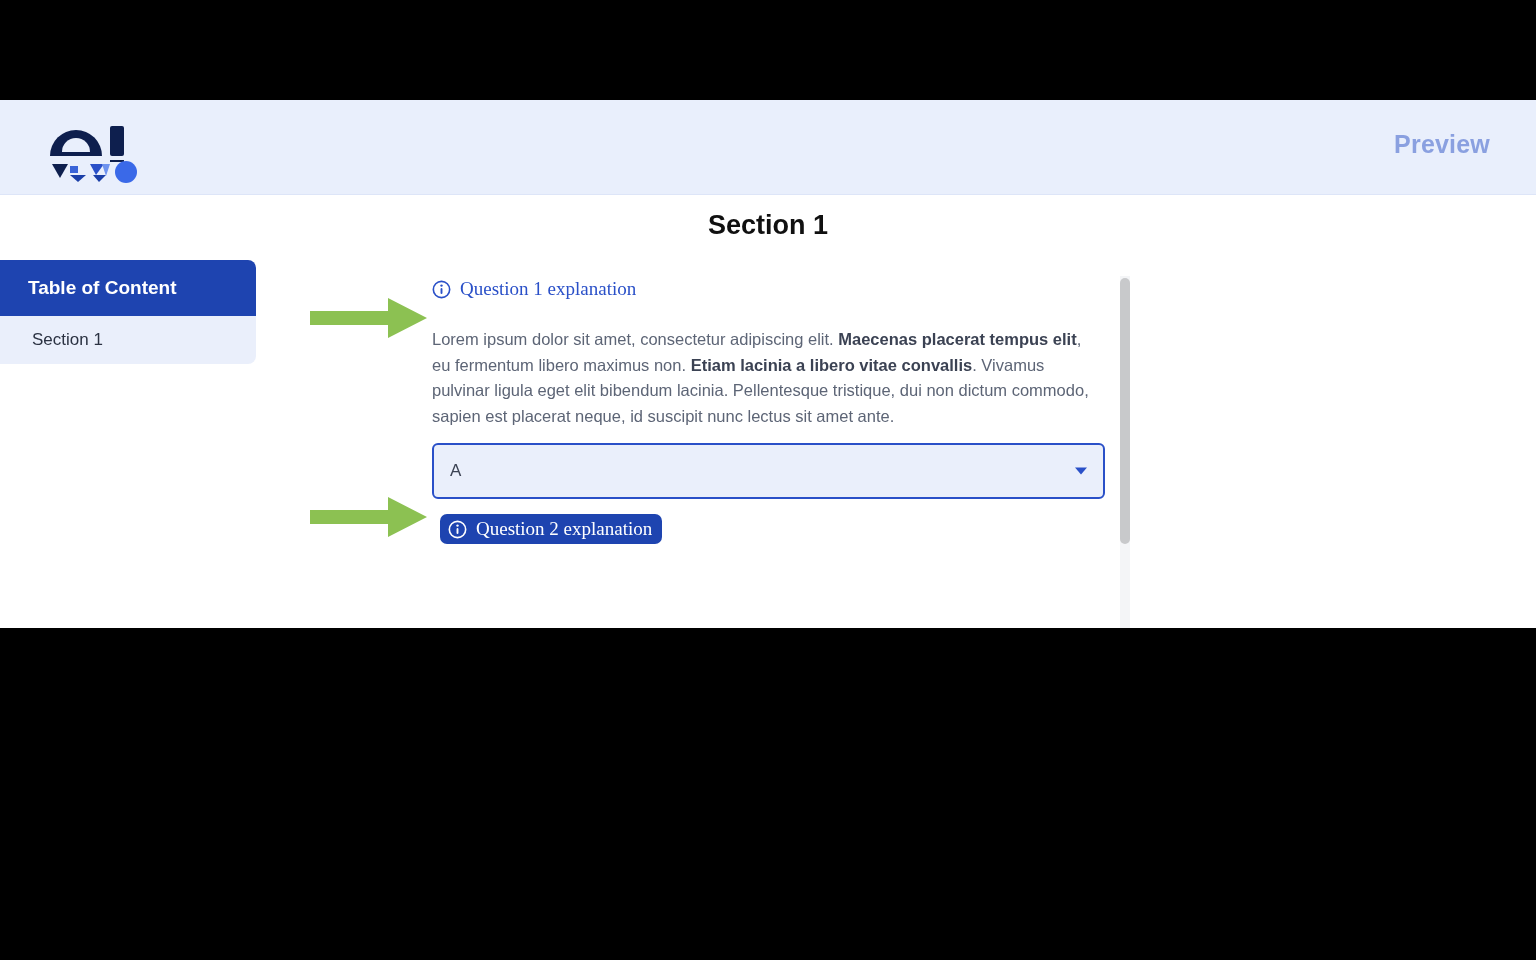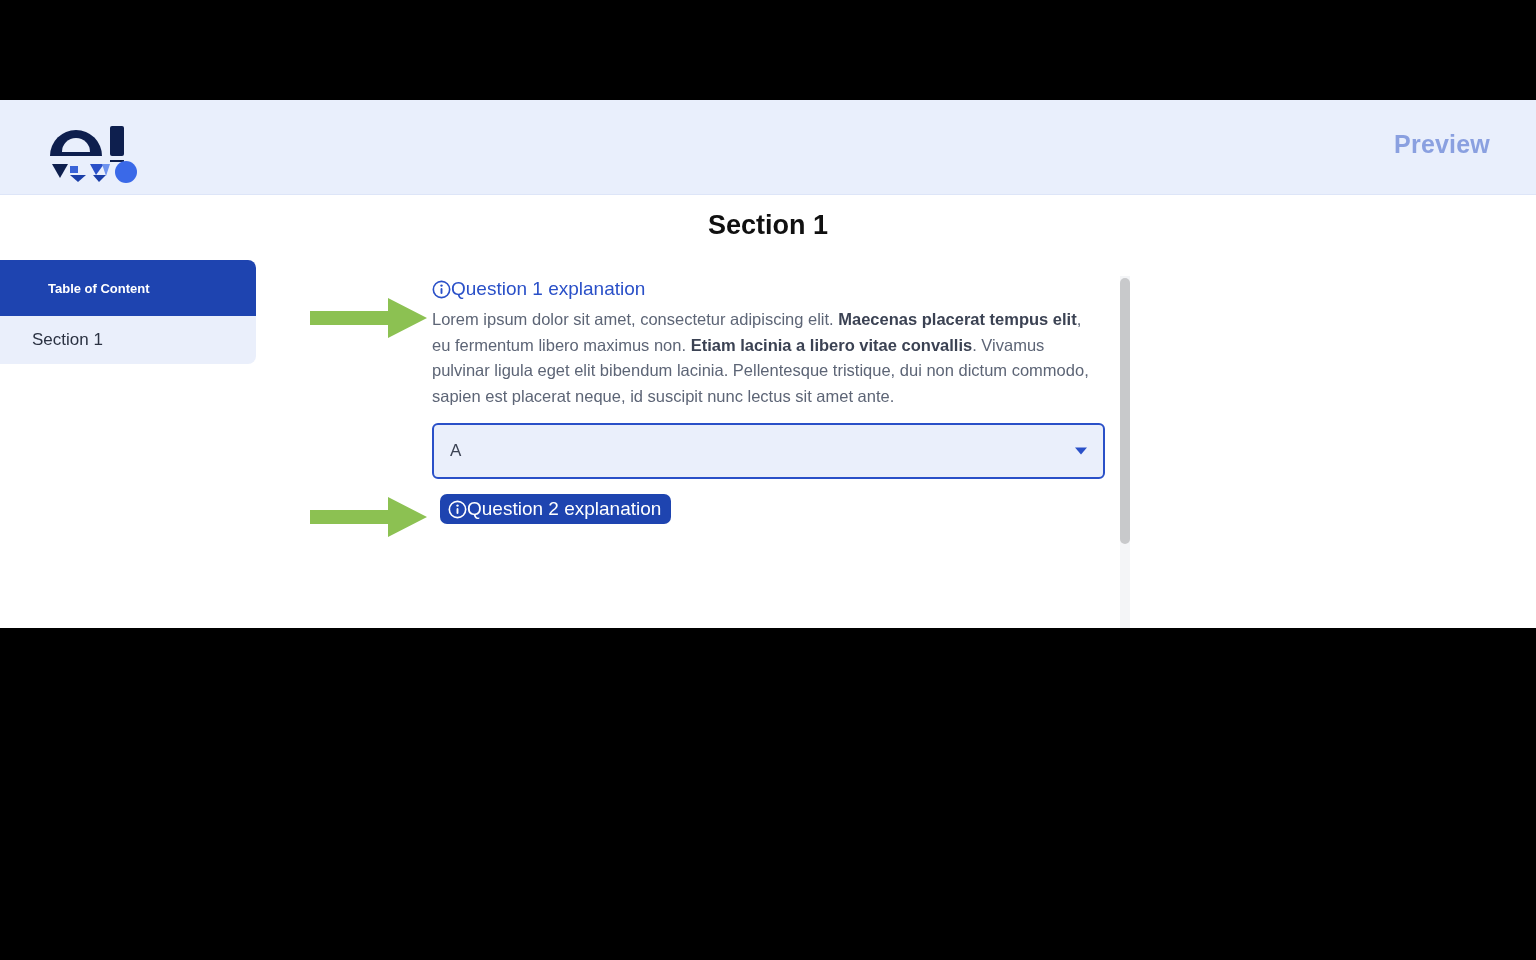--- a/index.html
+++ b/index.html
@@ -84,24 +84,24 @@
     position: absolute;
     left: 0; top: 160px;
     width: 256px;
   }
   .toc-header {
     height: 56px;
     background: #1e44b0;
     border-radius: 0 8px 0 0;
     display: flex;
     align-items: center;
-    padding-left: 48px;
+    padding-left: 28px;
     box-sizing: border-box;
     color: #ffffff;
-    font-size: 13px;
+    font-size: 19px;
     font-weight: bold;
   }
   .toc-item {
     height: 48px;
     background: #eaeffb;
     display: flex;
     align-items: center;
     padding-left: 32px;
     box-sizing: border-box;
     color: #2b3242;
@@ -118,40 +118,42 @@
 
   .q-label-row {
     display: flex;
     align-items: center;
     gap: 8px;
     height: 28px;
   }
   .q-label {
     display: inline-flex;
     align-items: center;
+    gap: 9px;
     font-size: 19px;
     color: #2a50c8;
     padding: 4px 10px 4px 8px;
     border-radius: 7px;
     margin-left: -8px;
+    font-family: Liberation Serif, serif;
   }
   .q-label.active {
     background: #1e44b0;
     color: #ffffff;
     margin-left: 8px;
   }
   .info-icon {
     width: 19px;
     height: 19px;
     flex: none;
     display: block;
   }
 
   .para {
-    margin-top: 4px;
+    margin-top: 24px;
     font-size: 16.5px;
     line-height: 1.55;
     color: #5d6576;
     width: 672px;
   }
   .para b { color: #3b4253; font-weight: bold; }
 
   .select-box {
     margin-top: 14px;
     width: 673px;

